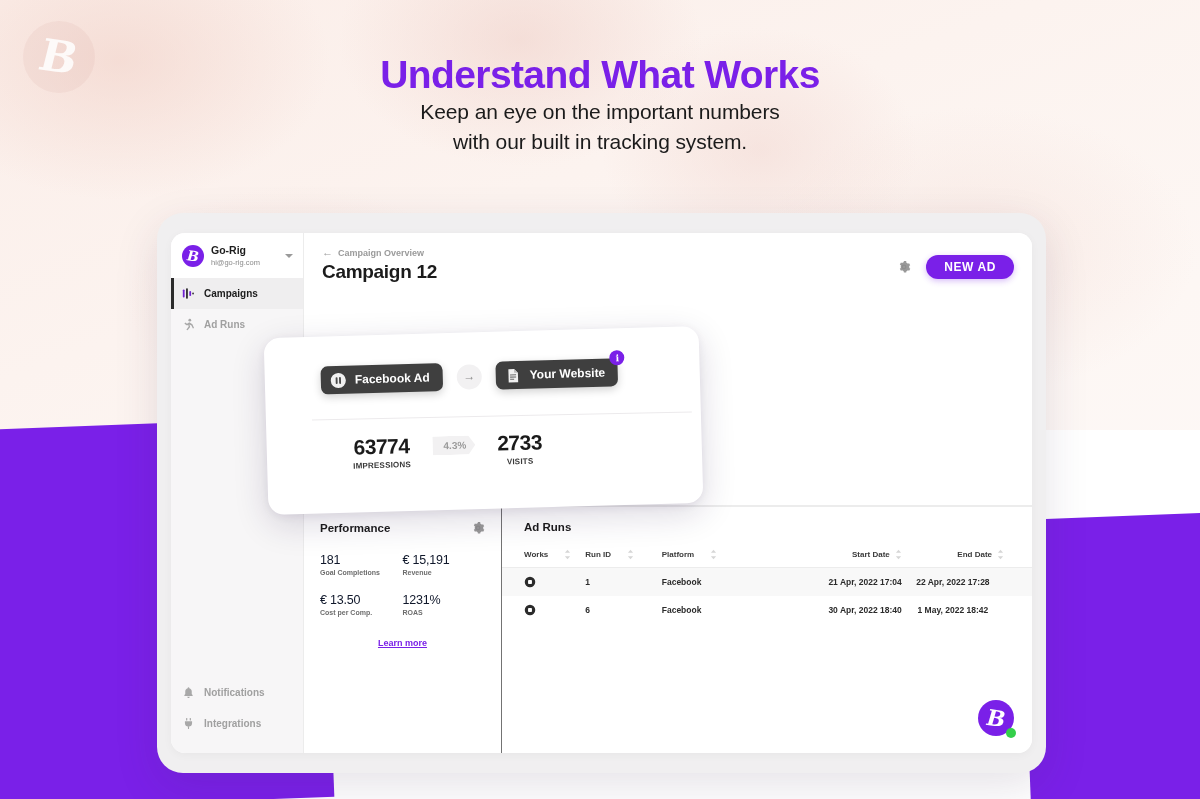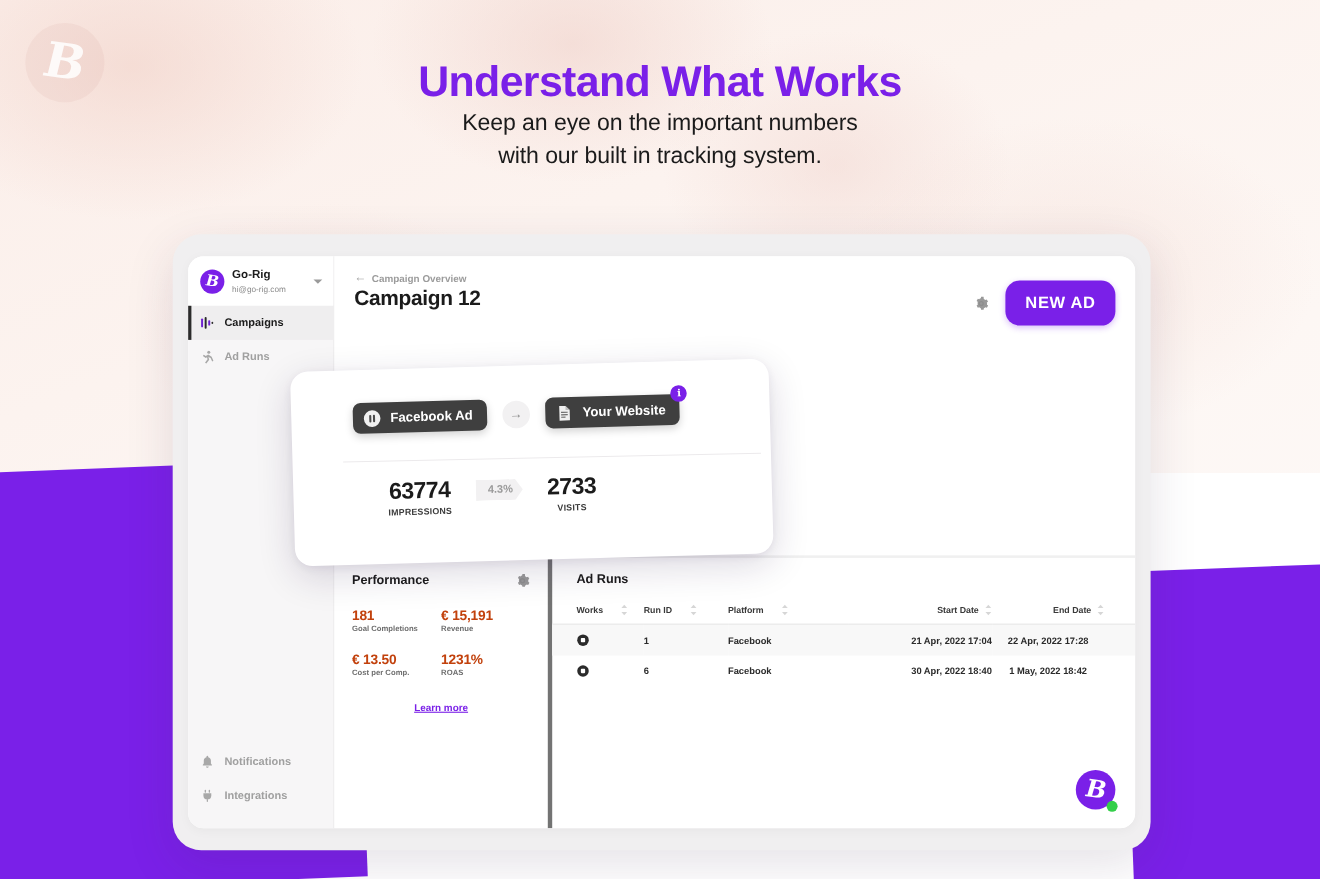--- a/index.html
+++ b/index.html
@@ -122,46 +122,46 @@
   .topbar {
     padding: 14px 18px 0 18px; display: flex; align-items: flex-start; justify-content: space-between;
   }
   .crumb { display: flex; align-items: center; gap: 5px; font-size: 9px; font-weight: 700; color: #9b9b9b; }
   .crumb .arrow { font-size: 11px; line-height: 1; }
   .page-title { font-size: 19px; font-weight: 700; color: #1b1b1b; margin-top: 3px; letter-spacing: -.3px; }
   .top-actions { display: flex; align-items: center; gap: 15px; padding-top: 8px; }
   .gear { width: 14px; height: 14px; display: block; cursor: pointer; }
   .btn-new {
     background: var(--brand); color: #fff; border: none; border-radius: 13px;
-    height: 41px; padding: 0 18px; font-size: 15px; font-weight: 700; letter-spacing: .6px;
+    height: 24px; padding: 0 18px; font-size: 12px; font-weight: 700; letter-spacing: .6px;
     cursor: pointer; font-family: inherit;
     box-shadow: 0 2px 6px rgba(122,32,232,.3);
   }
 
   .showbar {
     margin-top: 13px; background: #f7f6f7; border-top: 1px solid #efefef; border-bottom: 1px solid #efefef;
     height: 26px; display: flex; align-items: center; gap: 8px; padding: 0 18px;
   }
   .show-label { font-size: 8.5px; font-weight: 700; color: #3a3a3a; }
   .seg {
     font-size: 8.5px; font-weight: 700; color: #9c9c9c; padding: 3px 9px; border-radius: 3px; cursor: pointer;
   }
   .seg.active { background: #e3e2e3; color: #2a2a2a; }
 
   .content { flex: 1; display: flex; min-height: 0; position: relative; }
   .chart-zone { flex: 1; border-bottom: 1px solid #ececec; }
 
   .lower { display: flex; height: 247px; border-top: 1px solid #ececec; }
   .perf {
-    width: 198px; flex: 0 0 198px; border-right: 4px solid #737373; padding: 14px 16px 0 16px;
+    width: 198px; flex: 0 0 198px; border-right: 1px solid #737373; padding: 14px 16px 0 16px;
   }
   .perf-head { display: flex; align-items: center; justify-content: space-between; }
   .perf-title { font-size: 11.5px; font-weight: 700; color: #1b1b1b; }
   .kpis { margin-top: 18px; display: grid; grid-template-columns: 1fr 1fr; row-gap: 17px; }
-  .kpi-val { font-size: 12.5px; font-weight: 700; color: #c2410c; letter-spacing: -.2px; }
+  .kpi-val { font-size: 12.5px; font-weight: 400; color: #0f172a; letter-spacing: -.2px; }
   .kpi-lbl { font-size: 7px; font-weight: 700; color: #6d6d6d; margin-top: 2px; }
   .learn {
     text-align: center; margin-top: 22px; font-size: 9px; font-weight: 700;
     color: var(--brand); text-decoration: underline; cursor: pointer;
   }
 
   .runs { flex: 1; min-width: 0; padding-top: 14px; }
   .runs-title { font-size: 11.5px; font-weight: 700; color: #1b1b1b; padding: 0 22px 12px 22px; }
   table.runs-table { width: 100%; border-collapse: collapse; }
   table.runs-table th {

